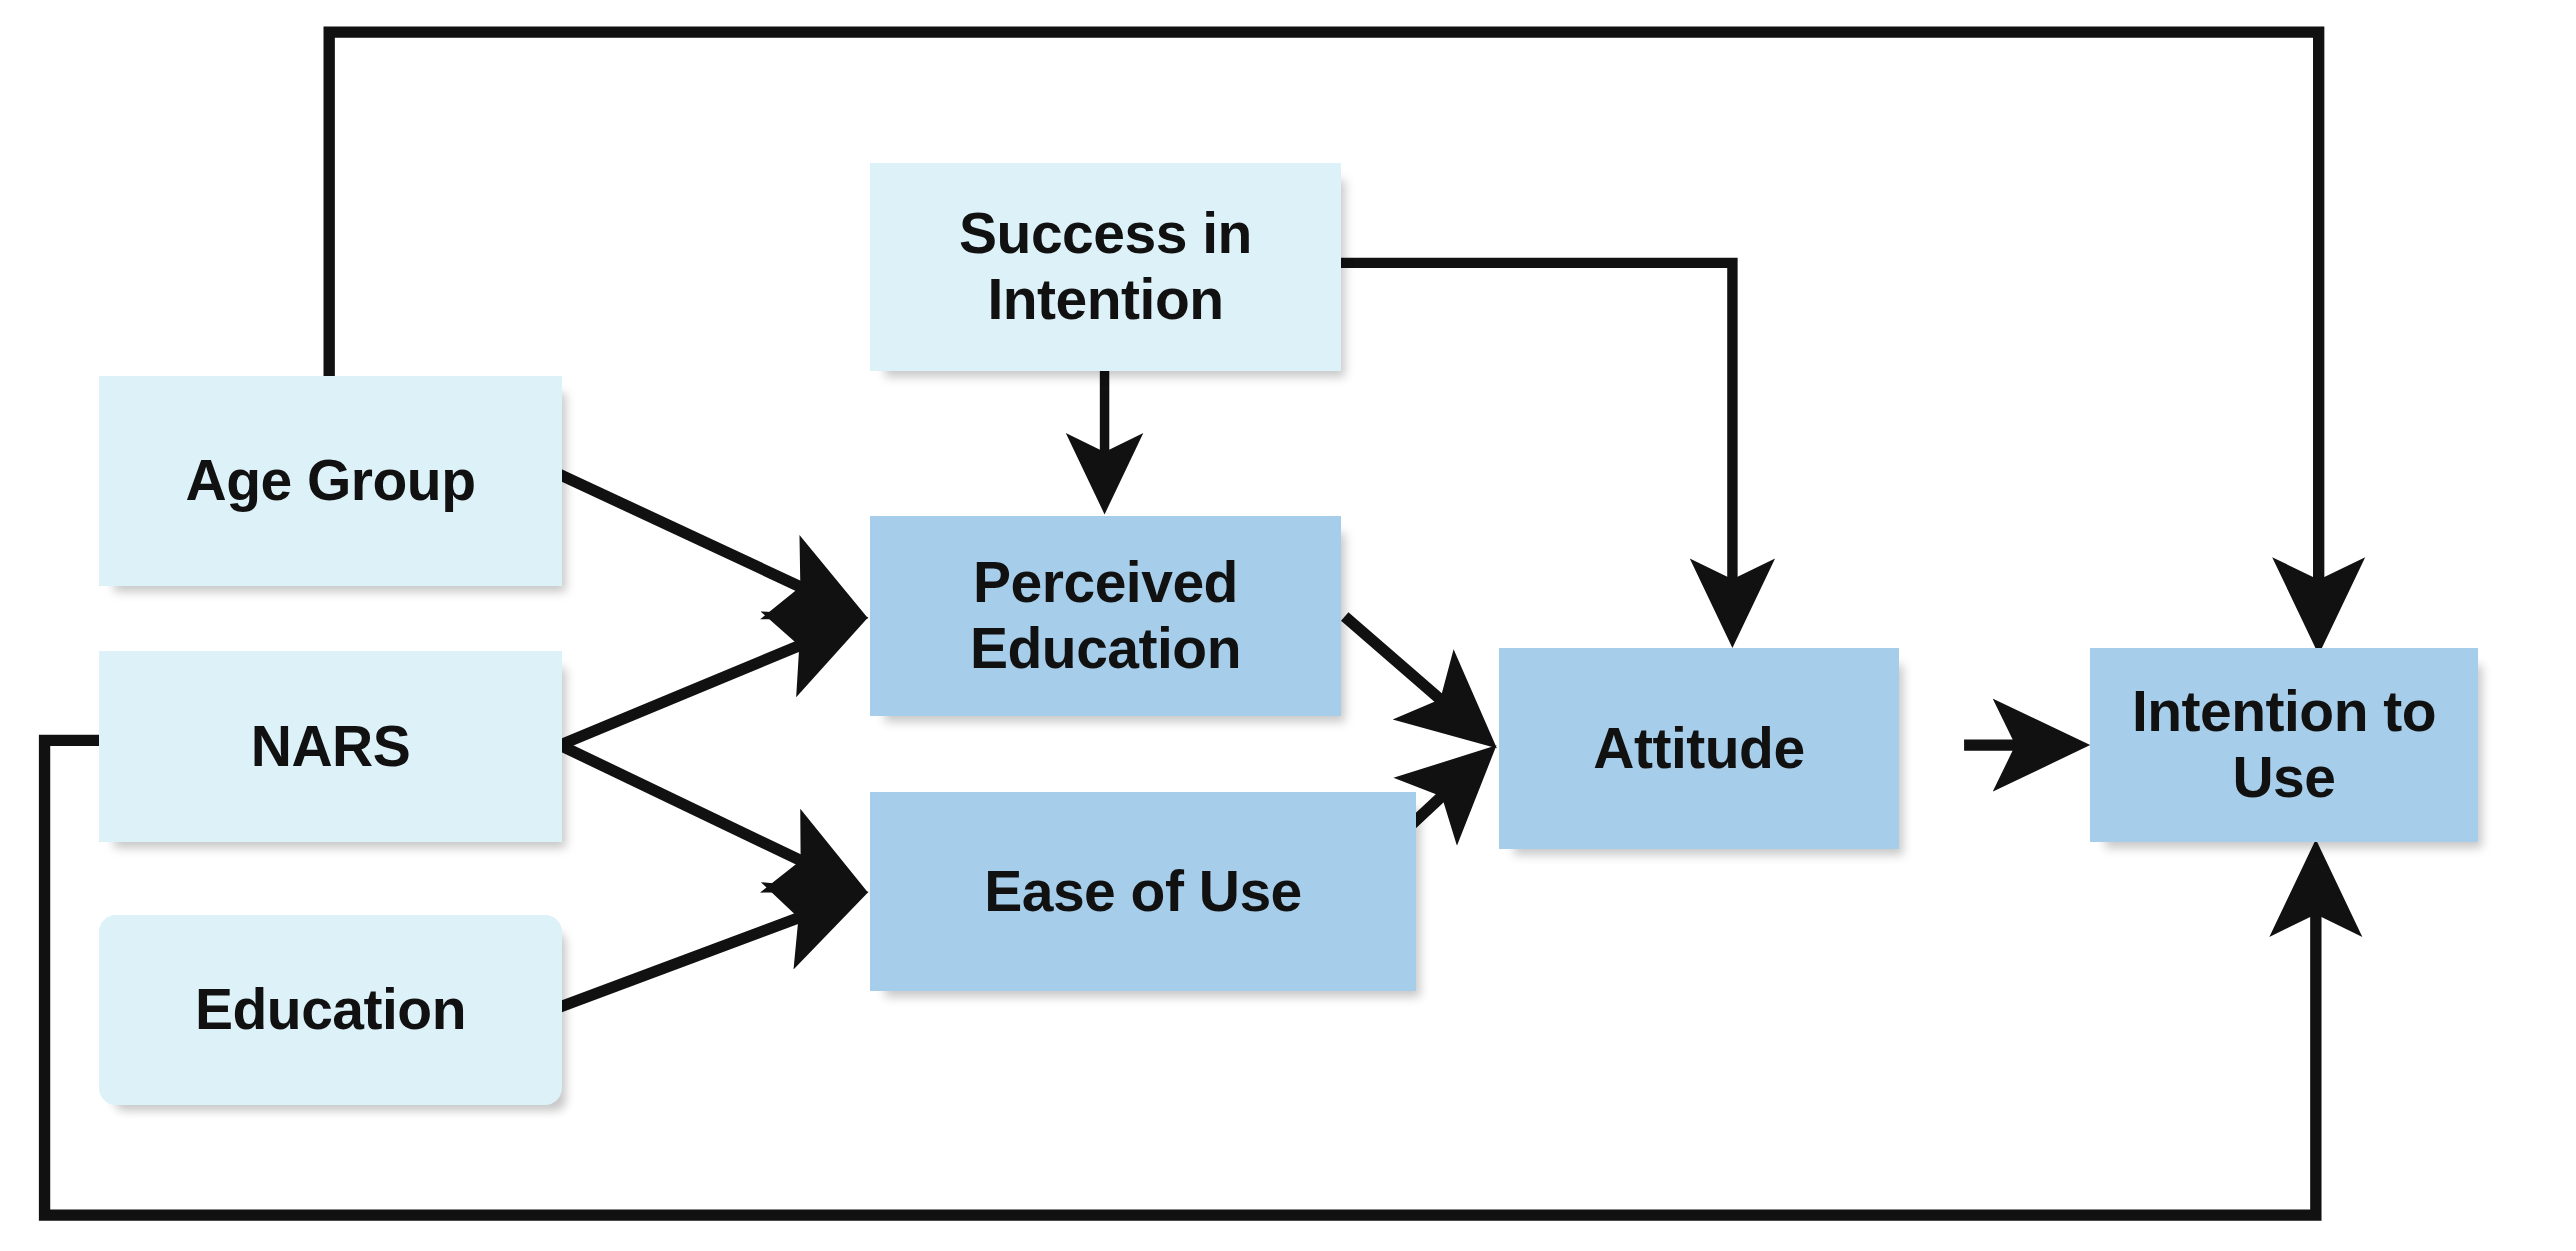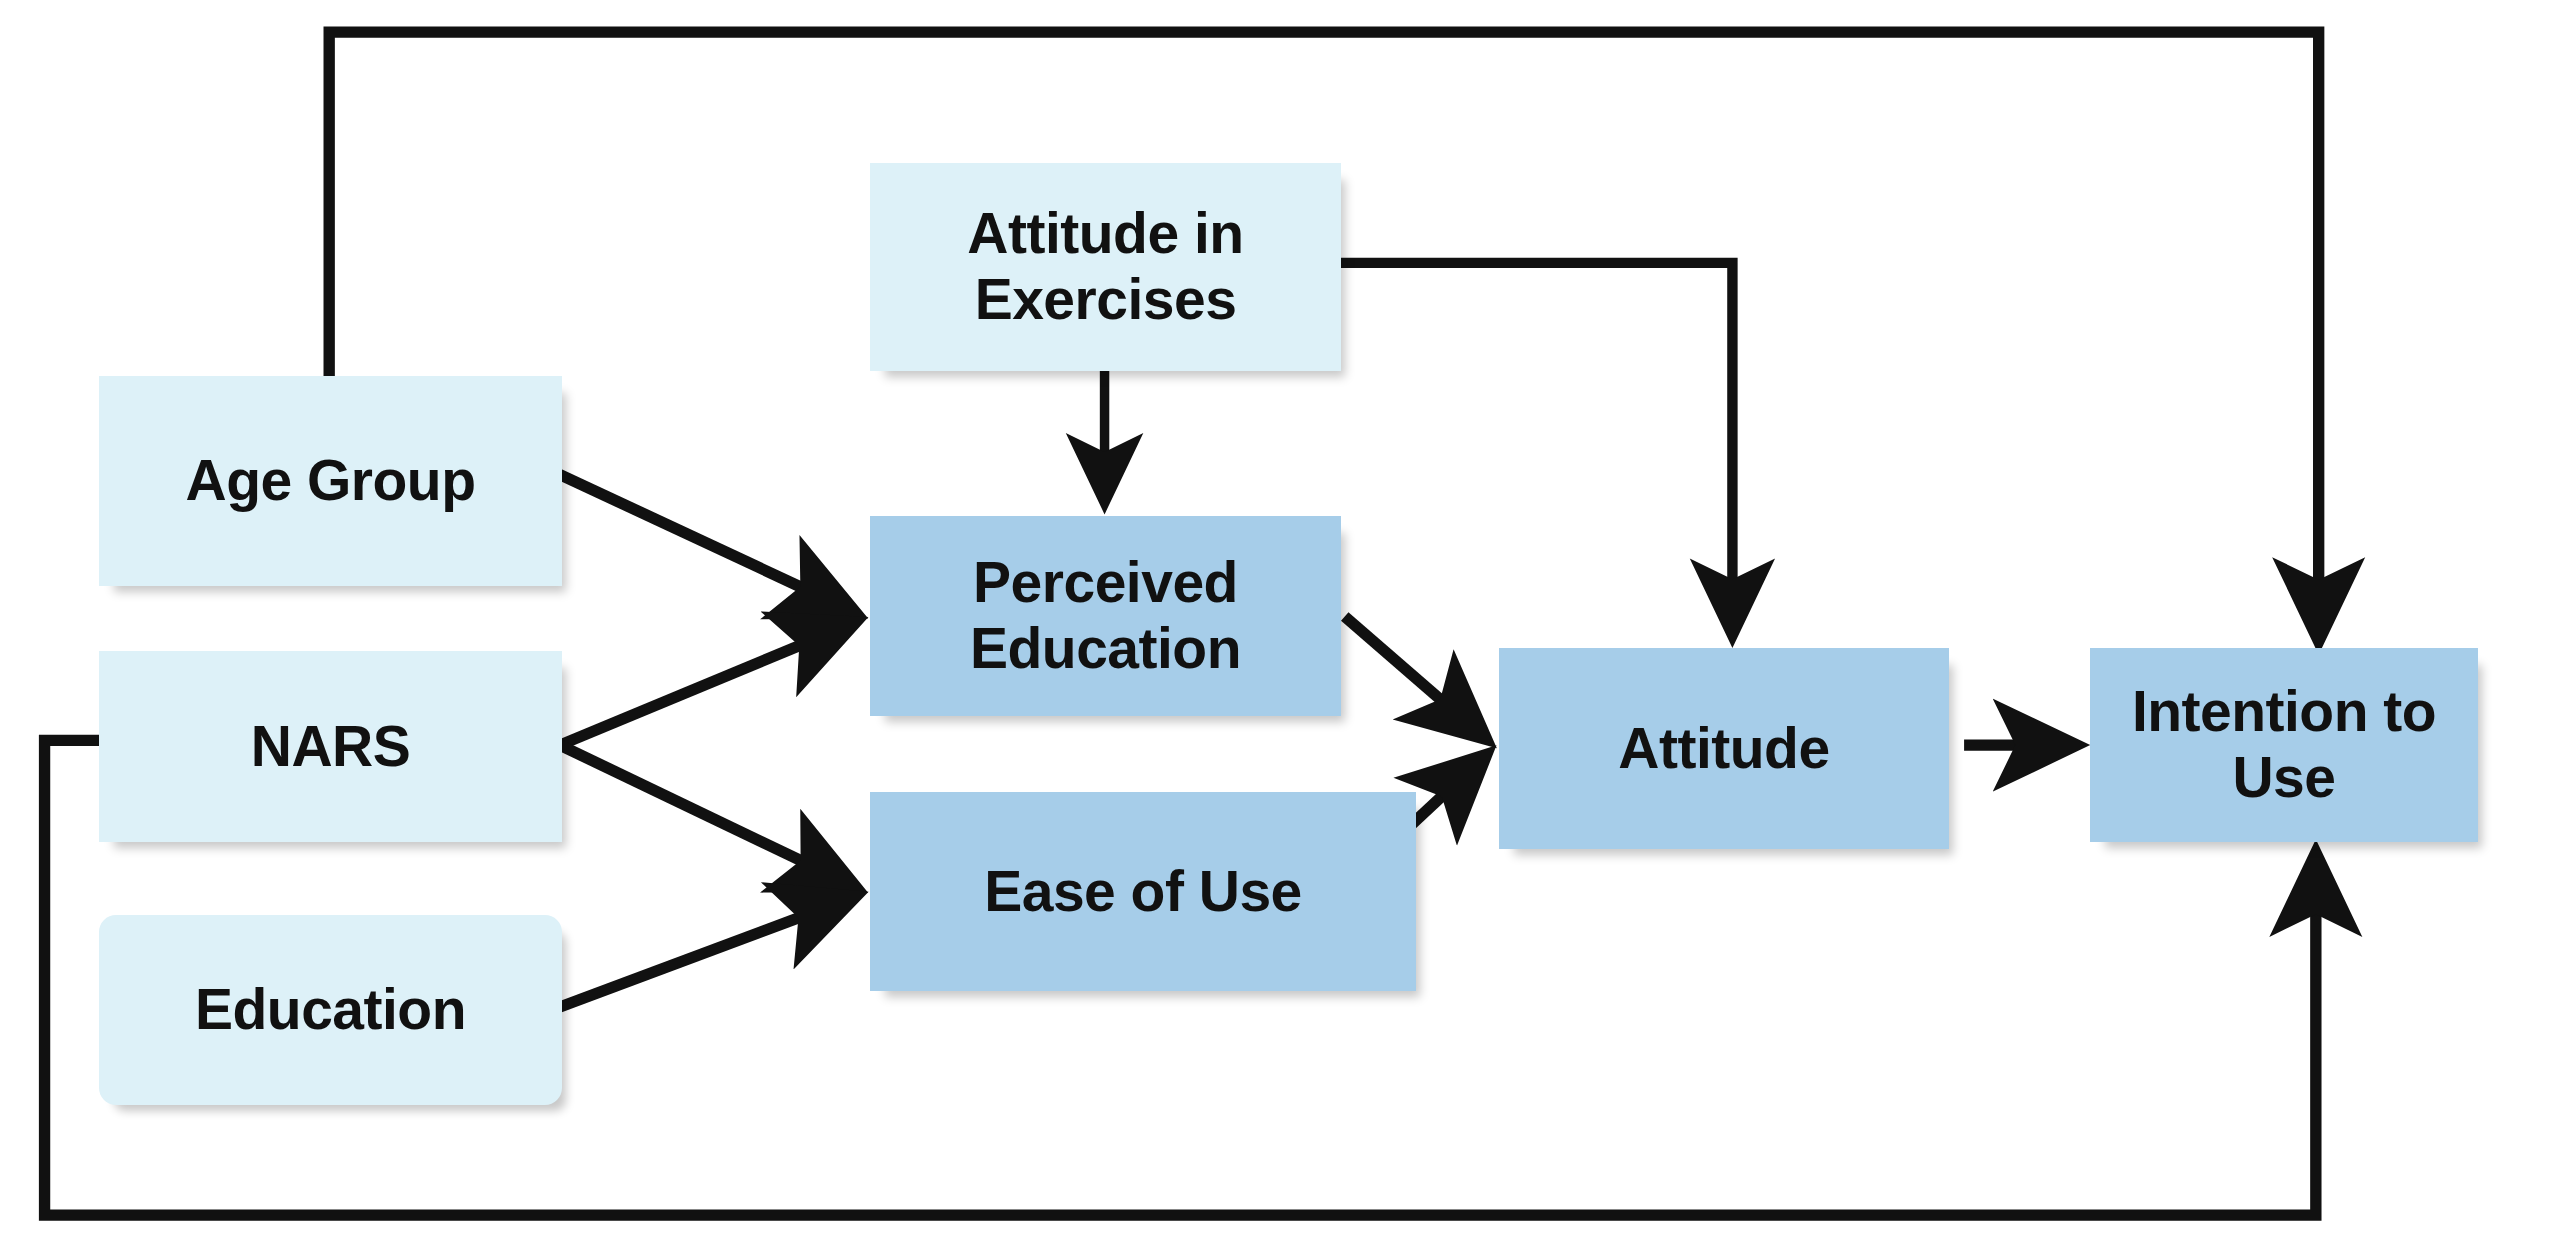--- a/index.html
+++ b/index.html
@@ -67,32 +67,32 @@
 
   <div class="node exogenous" style="left:99px;top:651px;width:463px;height:191px;">
     <span>NARS</span>
   </div>
 
   <div class="node exogenous" style="left:99px;top:915px;width:463px;height:190px;border-radius:17px;">
     <span>Education</span>
   </div>
 
   <div class="node exogenous" style="left:870px;top:163px;width:471px;height:208px;">
-    <span>Attitude in Exercises</span>
+    <span>Success in Intention</span>
   </div>
 
   <div class="node endogenous" style="left:870px;top:516px;width:471px;height:200px;">
     <span>Perceived Education</span>
   </div>
 
   <div class="node endogenous" style="left:870px;top:792px;width:546px;height:199px;">
     <span>Ease of Use</span>
   </div>
 
-  <div class="node endogenous" style="left:1499px;top:648px;width:450px;height:201px;">
+  <div class="node endogenous" style="left:1499px;top:648px;width:400px;height:201px;">
     <span>Attitude</span>
   </div>
 
   <div class="node endogenous" style="left:2090px;top:648px;width:388px;height:194px;">
     <span>Intention to Use</span>
   </div>
 
 </div>
 
 

